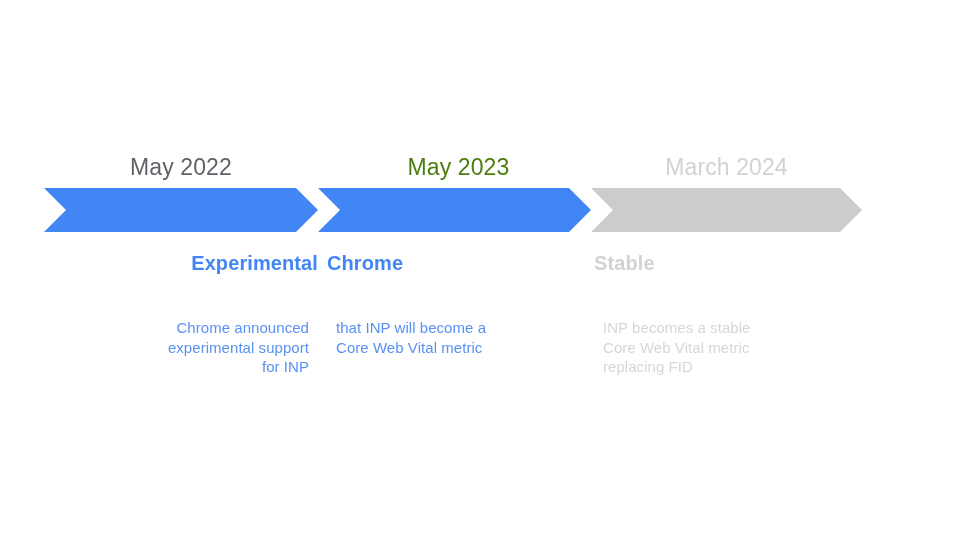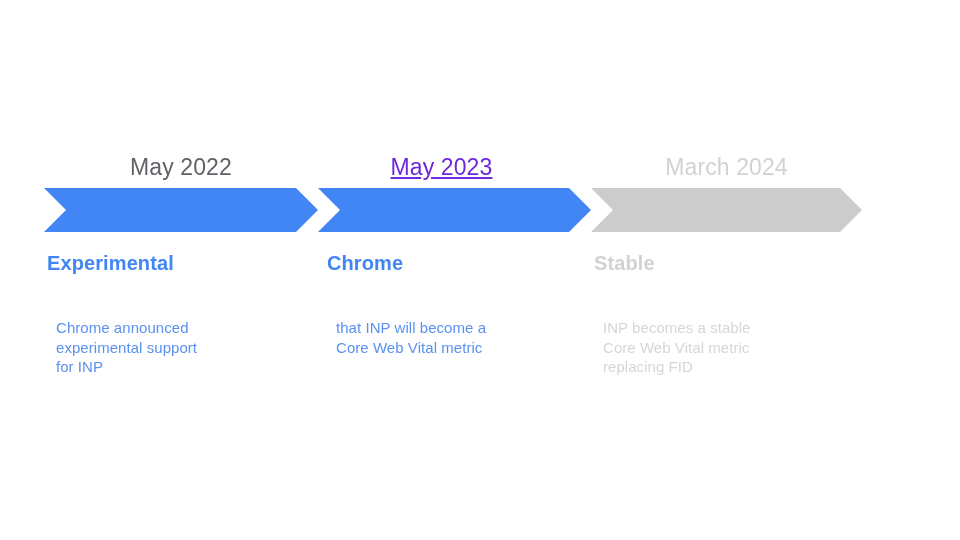--- a/index.html
+++ b/index.html
@@ -30,21 +30,21 @@
     top: 152px;
     height: 30px;
     line-height: 30px;
     font-size: 23px;
     font-weight: 400;
     letter-spacing: 0.1px;
     text-align: center;
     white-space: nowrap;
   }
   .date-label.c0 { left: 44px;  width: 274px; color: #5f6368; }
-  .date-label.c1 { left: 305px; width: 273px; color: #6d28d9; text-decoration: underline; }
+  .date-label.c1 { left: 322px; width: 273px; color: #4d7c0f; }
   .date-label.c2 { left: 591px; width: 271px; color: #d2d2d2; }
 
   
   #arrow-band {
     position: absolute;
     left: 0;
     top: 186px;
     width: 960px;
     height: 50px;
   }
@@ -52,21 +52,21 @@
     display: block;
     width: 960px;
     height: 50px;
   }
 
   
   .stage-col {
     position: absolute;
     top: 250px;
   }
-  .stage-col.c0 { left: 47px;  width: 250px; }
+  .stage-col.c0 { left: 68px;  width: 250px; text-align: right; }
   .stage-col.c1 { left: 327px; width: 255px; }
   .stage-col.c2 { left: 594px; width: 250px; }
 
   .stage-title {
     font-size: 20px;
     font-weight: 700;
     letter-spacing: 0.1px;
     line-height: 26px;
     margin: 0;
     white-space: nowrap;

